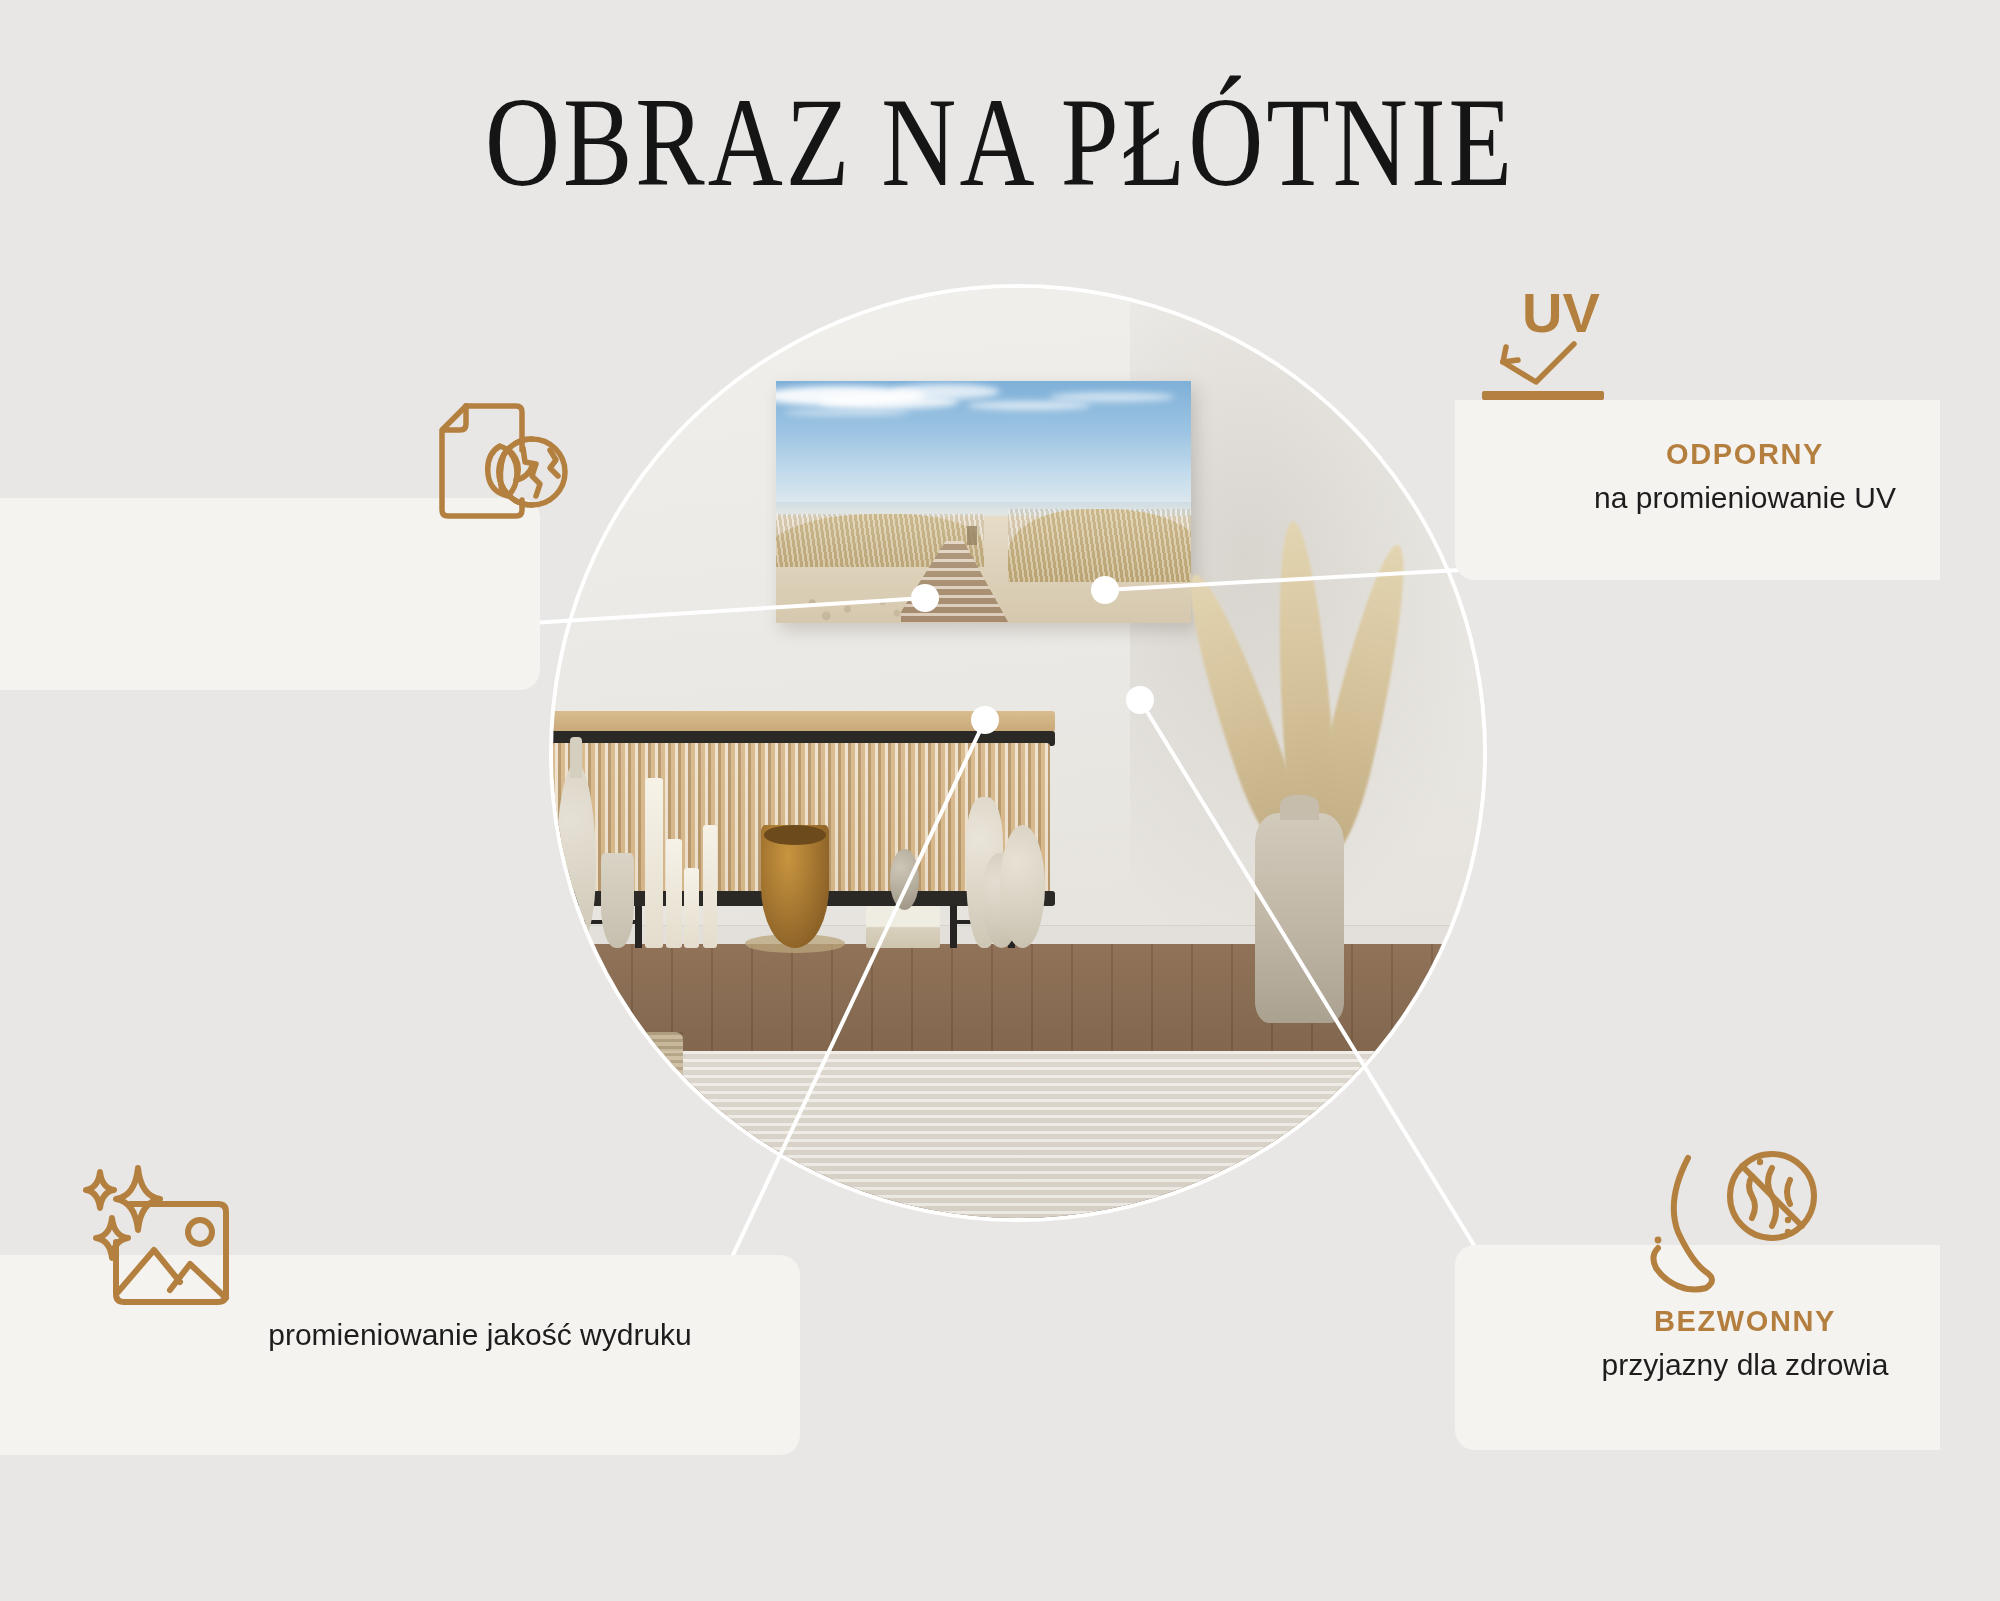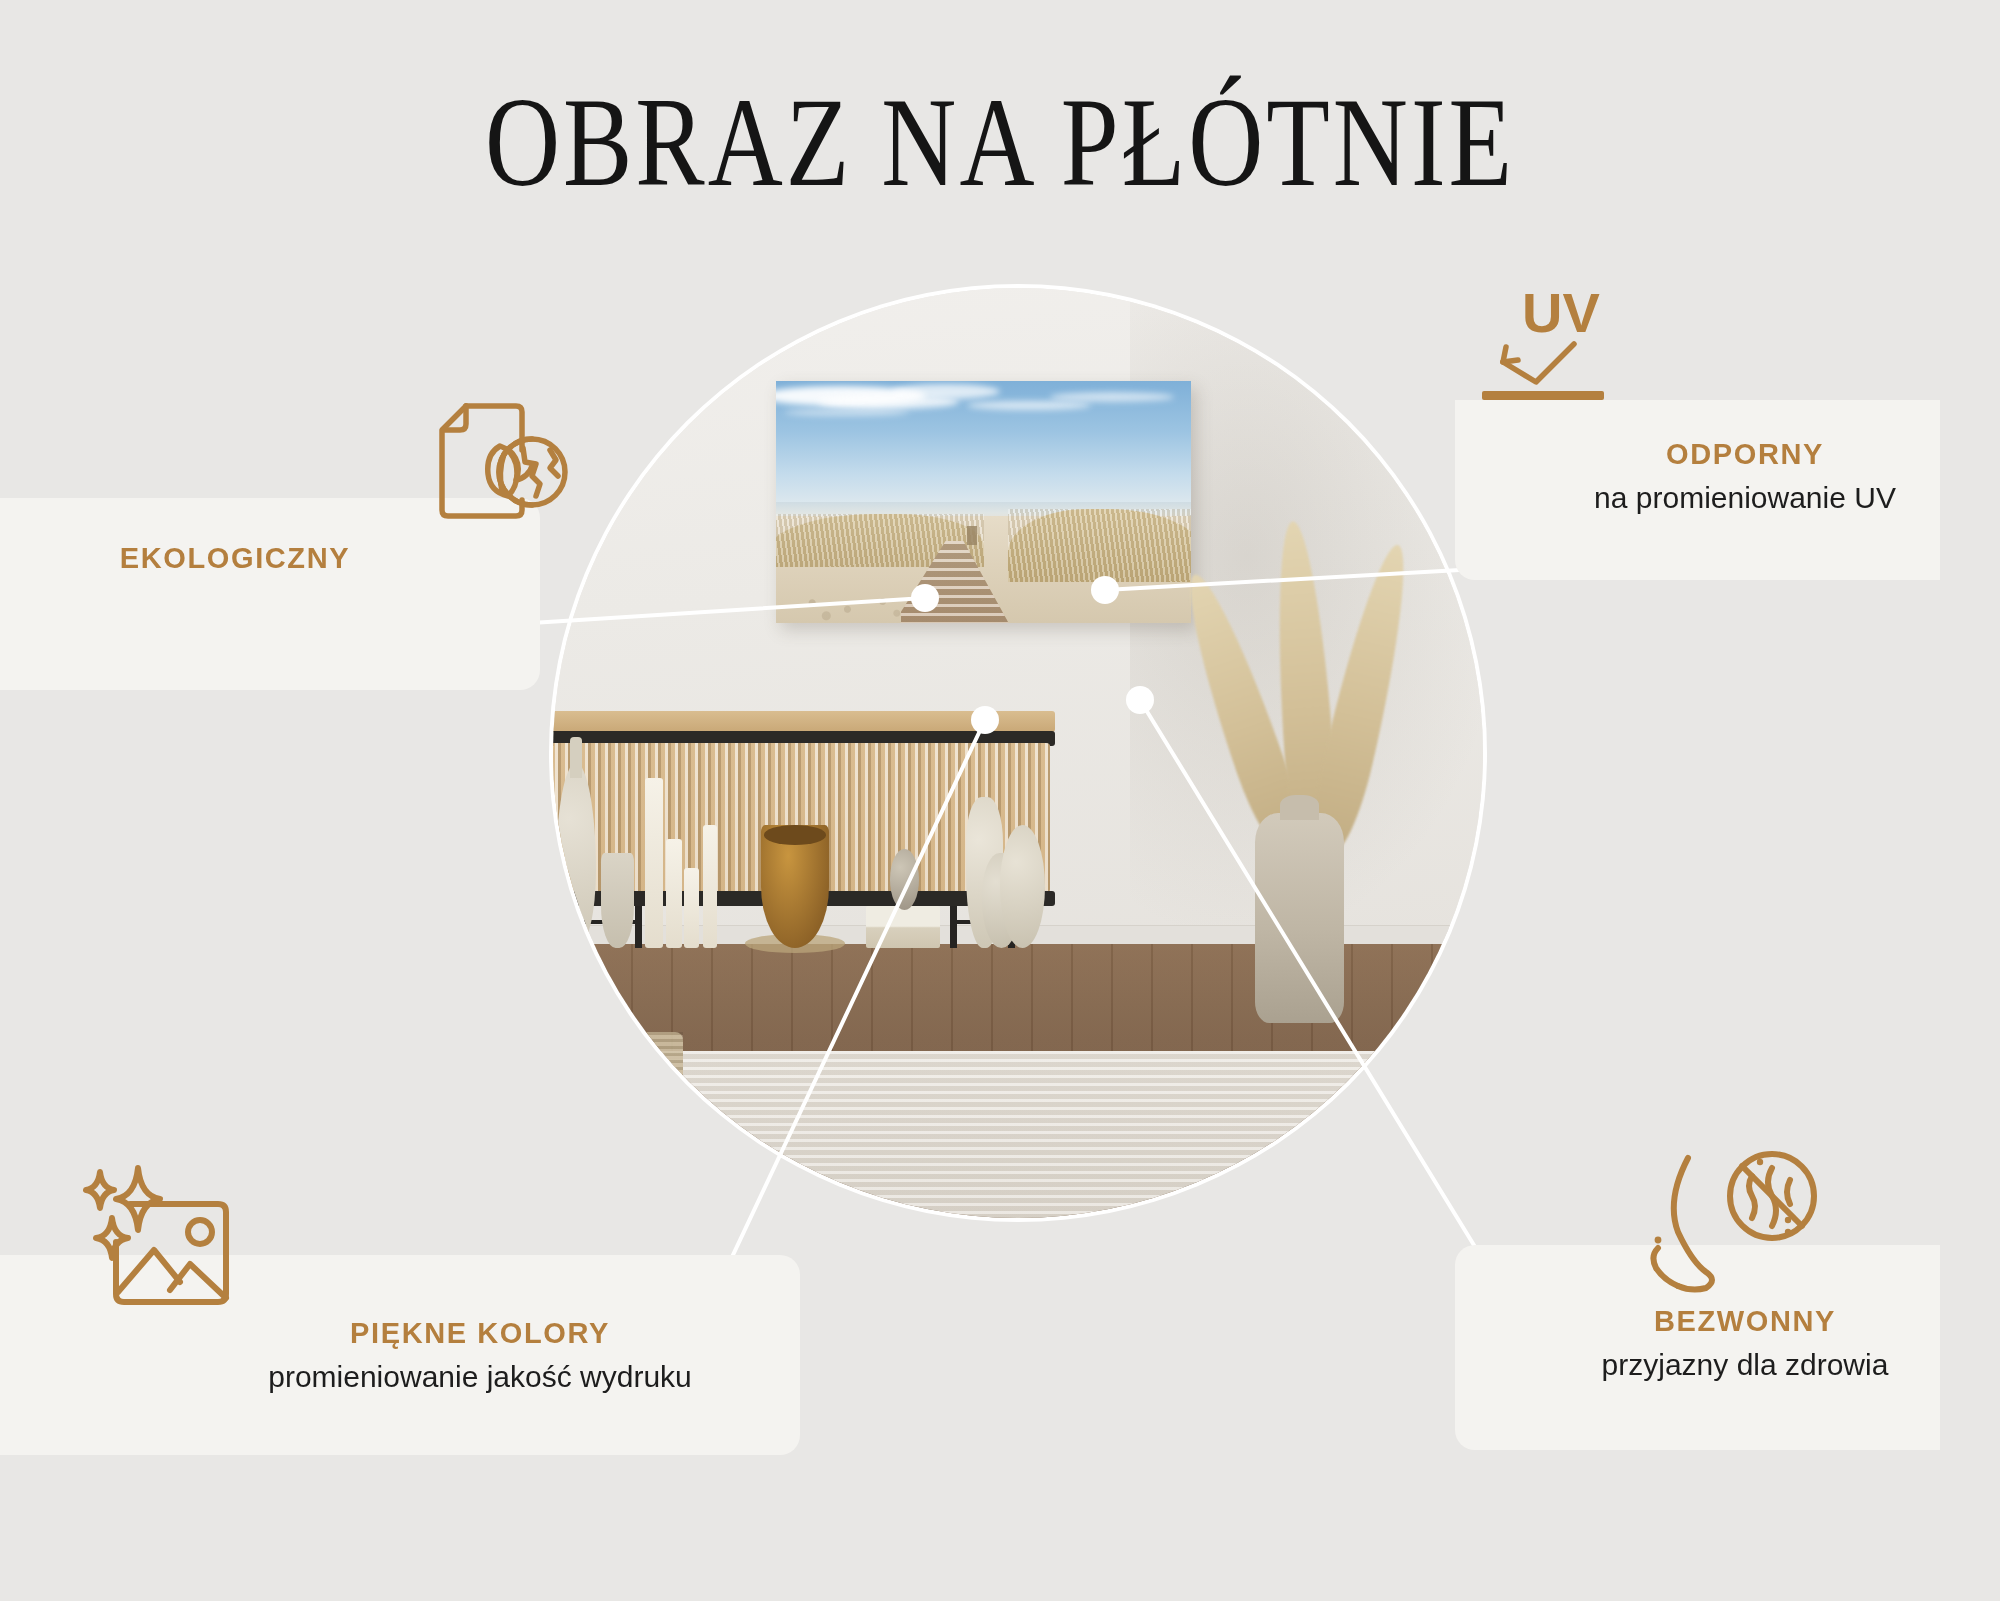--- a/index.html
+++ b/index.html
@@ -380,34 +380,32 @@
     <g fill="#ffffff">
       <circle cx="925" cy="598" r="14"></circle>
       <circle cx="1105" cy="590" r="14"></circle>
       <circle cx="985" cy="720" r="14"></circle>
       <circle cx="1140" cy="700" r="14"></circle>
     </g>
   </svg>
 
   <div class="card" id="card-eco">
     <div class="card-text">
-      <p class="kicker">EKOLOGICZNY</p>
     </div>
   </div>
 
   <div class="card" id="card-uv">
     <div class="card-text">
       <p class="kicker">ODPORNY</p>
       <p class="sub">na promieniowanie UV</p>
     </div>
   </div>
 
   <div class="card" id="card-colors">
     <div class="card-text">
-      <p class="kicker">PIĘKNE KOLORY</p>
       <p class="sub">promieniowanie jakość wydruku</p>
     </div>
   </div>
 
   <div class="card" id="card-odor">
     <div class="card-text">
       <p class="kicker">BEZWONNY</p>
       <p class="sub">przyjazny dla zdrowia</p>
     </div>
   </div>

